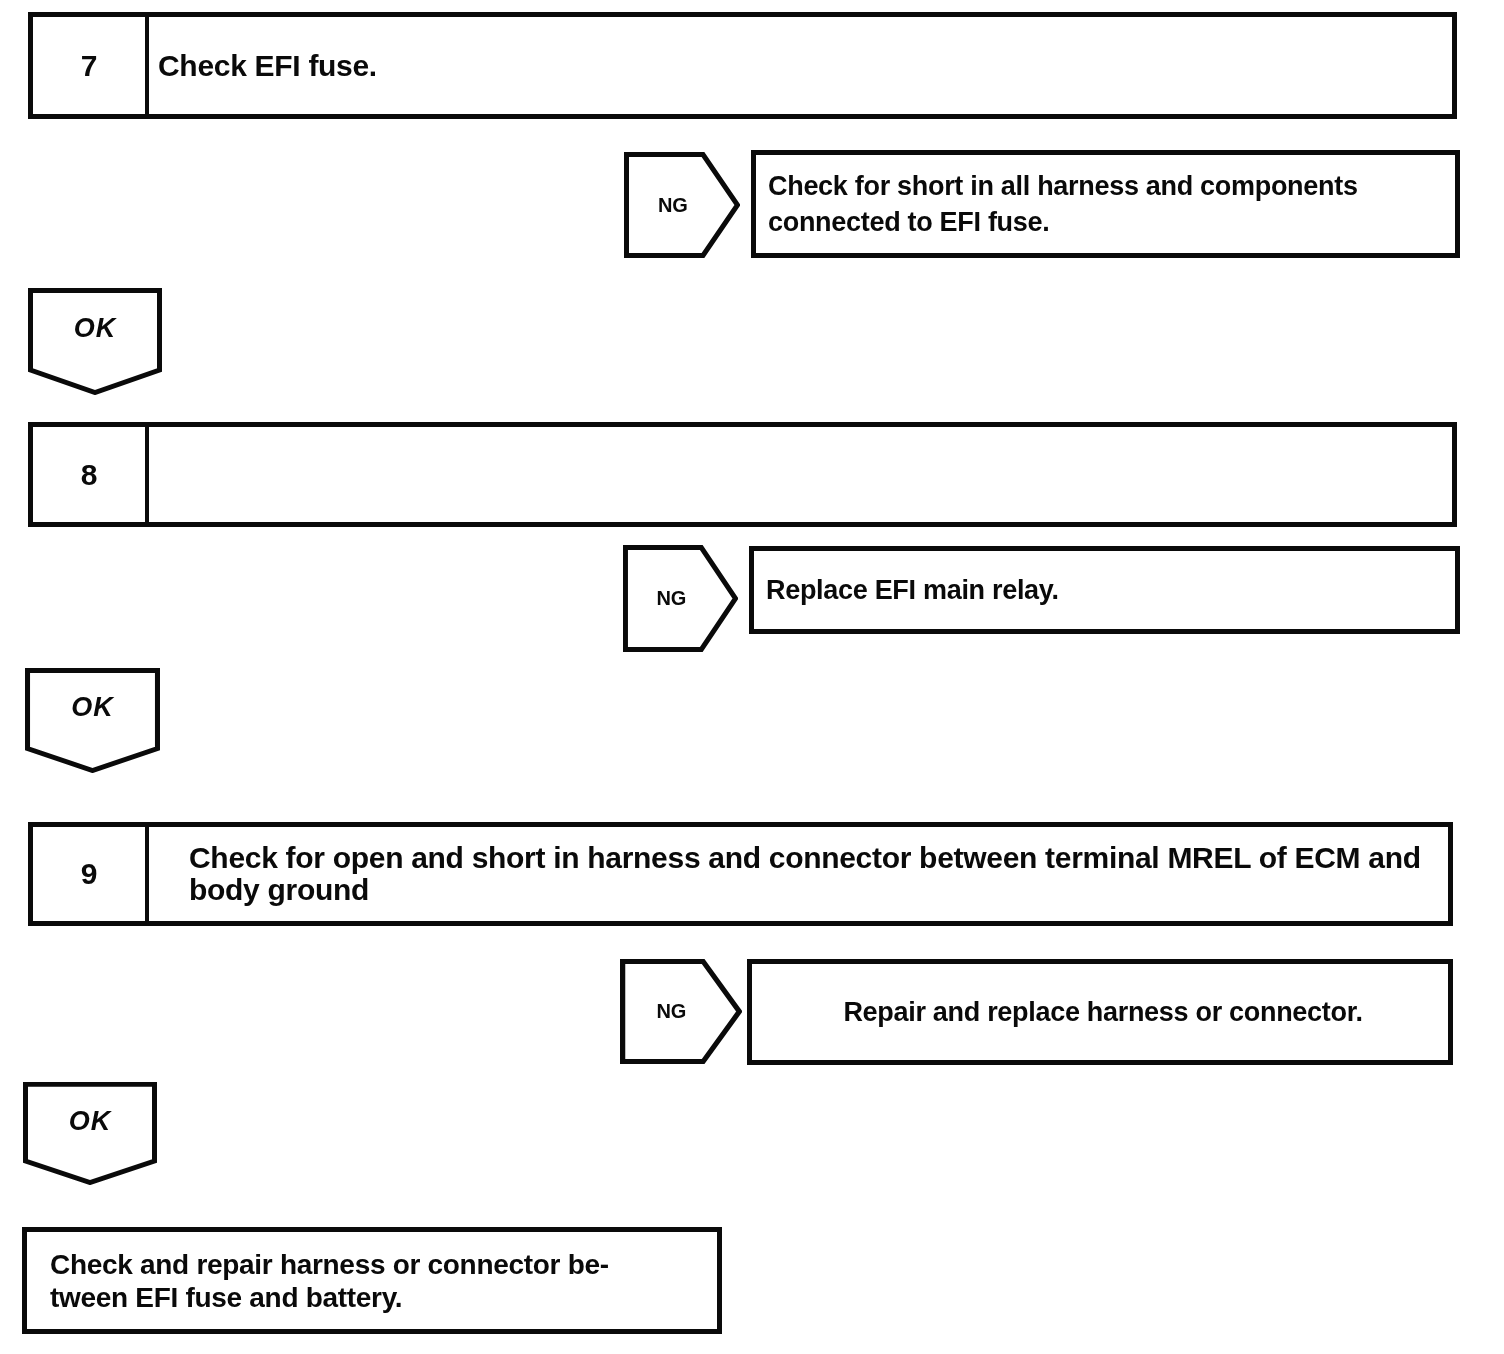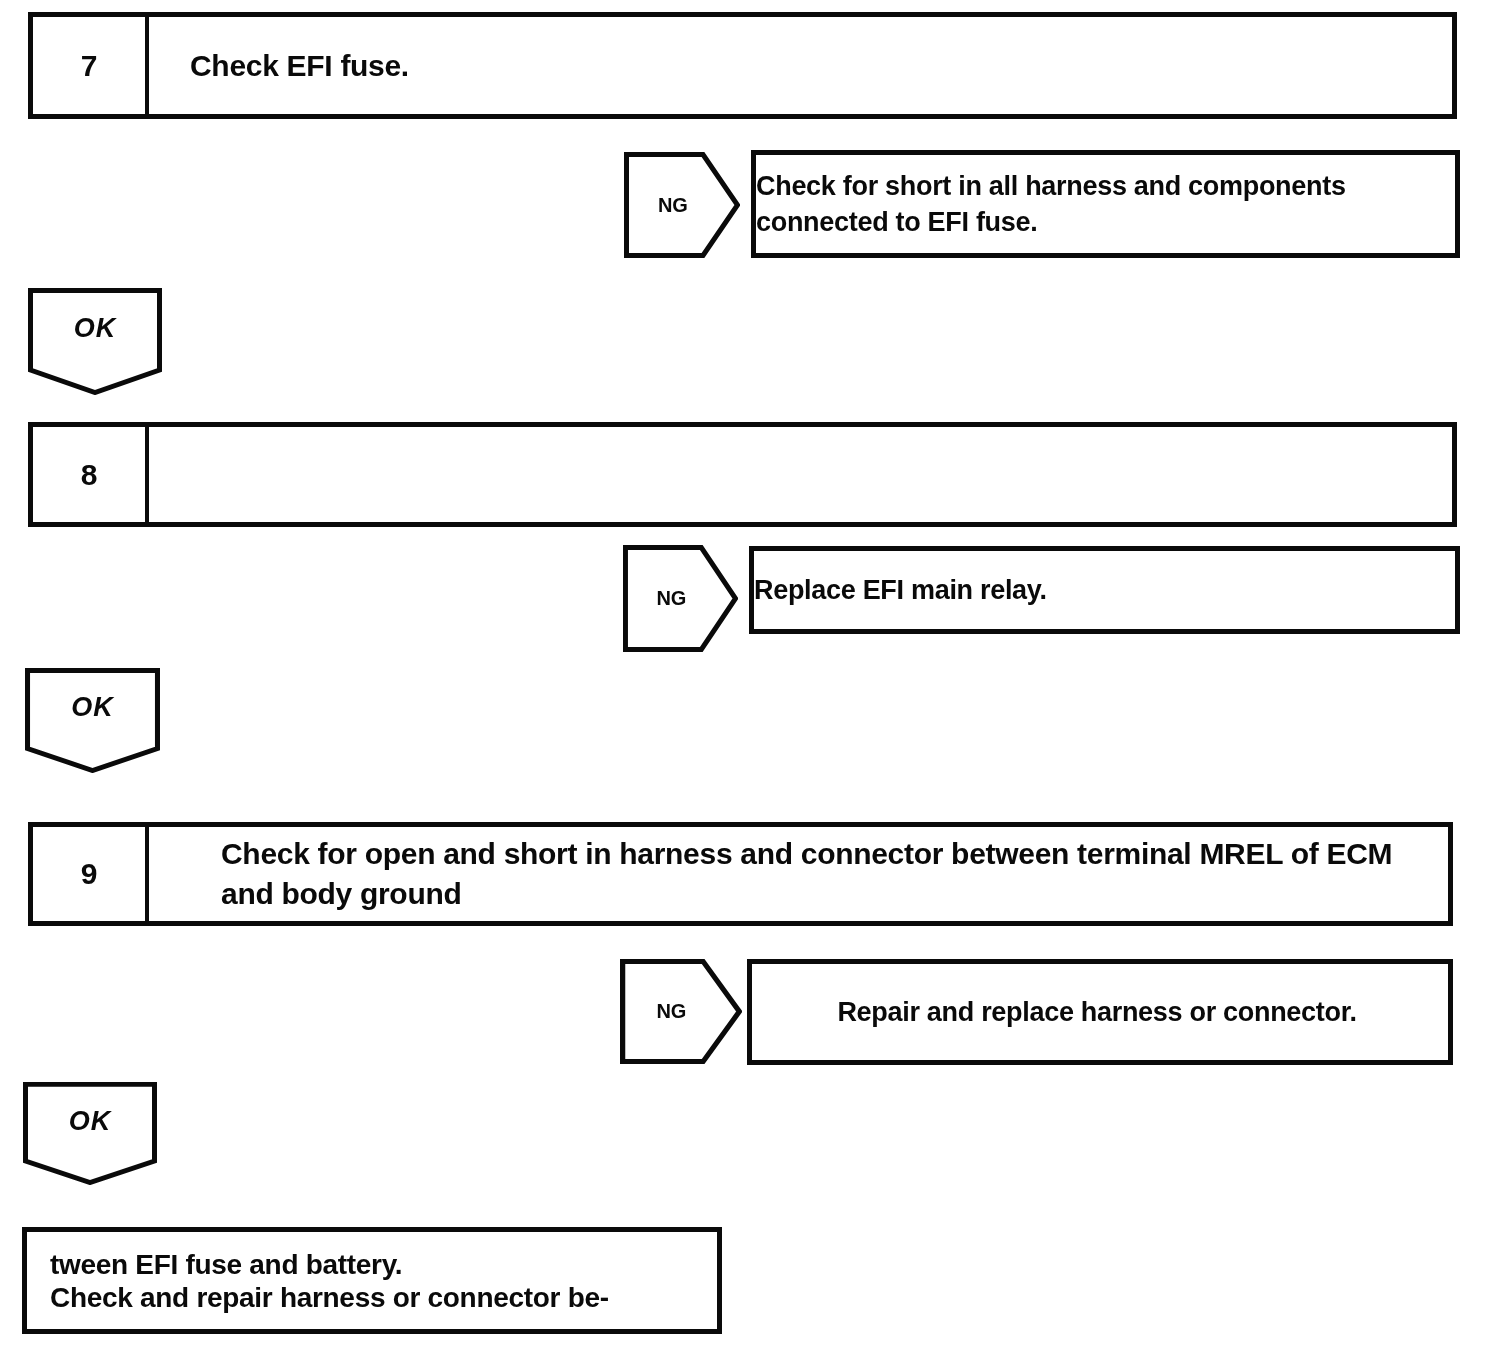--- a/index.html
+++ b/index.html
@@ -32,30 +32,29 @@
     font-size: 30px;
   }
   .step-title {
     flex: 1 1 auto;
     display: flex;
     align-items: center;
     padding-left: 9px;
     padding-right: 8px;
     font-size: 30px;
     line-height: 34px;
-    margin-left: 32px;
   }
 
   
   .result-box {
     border: 5px solid #0a0a0a;
     background: #ffffff;
     display: flex;
     align-items: center;
-    padding-left: 0;
+    padding-left: 12px;
     padding-right: 6px;
     font-size: 27px;
     line-height: 36px;
   }
   .result-box .wrap { max-width: 710px; }
 
   
   .final-box {
     border: 5px solid #0a0a0a;
     background: #ffffff;
@@ -130,21 +129,21 @@
 
   <div class="abs penta" style="left:25px; top:668px; width:135px; height:105px;">
     <svg viewBox="0 0 134 107" preserveAspectRatio="none">
       <polygon points="2.5,2.5 131.5,2.5 131.5,82 67,104.5 2.5,82"></polygon>
     </svg>
     <span class="ok-label-pos">OK</span>
   </div>
 
   <div class="abs step-box" style="left:28px; top:822px; width:1425px; height:104px;">
     <div class="step-num">9</div>
-    <div class="step-title" style="line-height:40px;padding-left:40px;">
+    <div class="step-title" style="line-height:32px;padding-left:40px;">
       <span style="max-width:1290px; display:inline-block;">Check for open and short in harness and connector between terminal MREL of ECM and body ground</span>
     </div>
   </div>
 
   <div class="abs penta" style="left:620px; top:959px; width:122px; height:105px;">
     <svg viewBox="0 0 116 106" preserveAspectRatio="none">
       <polygon points="2.5,2.5 79,2.5 113.5,53 79,103.5 2.5,103.5"></polygon>
     </svg>
     <span class="ng-label-pos">NG</span>
   </div>
@@ -154,17 +153,17 @@
   </div>
 
   <div class="abs penta" style="left:23px; top:1082px; width:134px; height:103px;">
     <svg viewBox="0 0 134 107" preserveAspectRatio="none">
       <polygon points="2.5,2.5 131.5,2.5 131.5,82 67,104.5 2.5,82"></polygon>
     </svg>
     <span class="ok-label-pos">OK</span>
   </div>
 
   <div class="abs final-box" style="left:22px; top:1227px; width:700px; height:107px;">
+    <div>Check and repair harness or connector be-</div>
     <div>tween EFI fuse and battery.</div>
-    <div>Check and repair harness or connector be-</div>
   </div>
 
 </div>
 
 </body></html>

